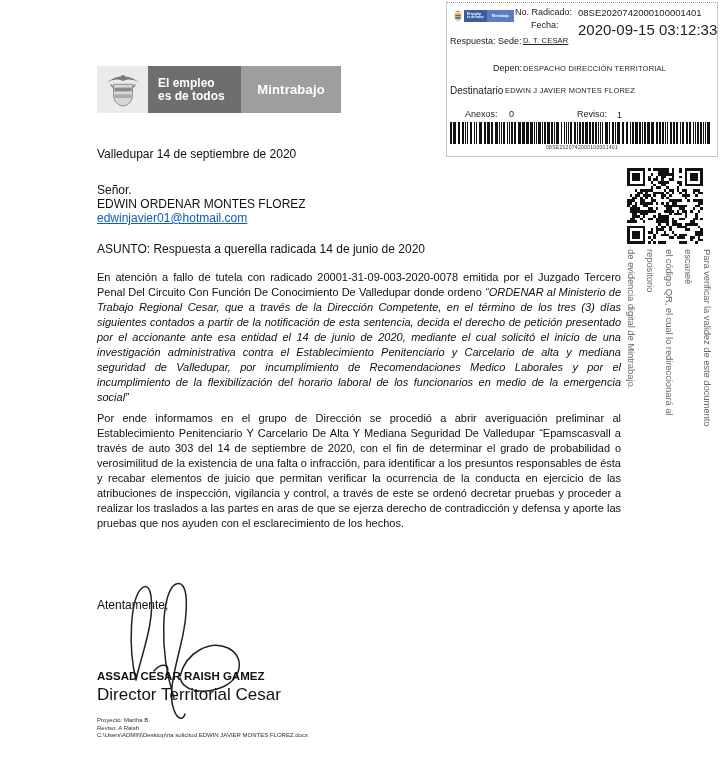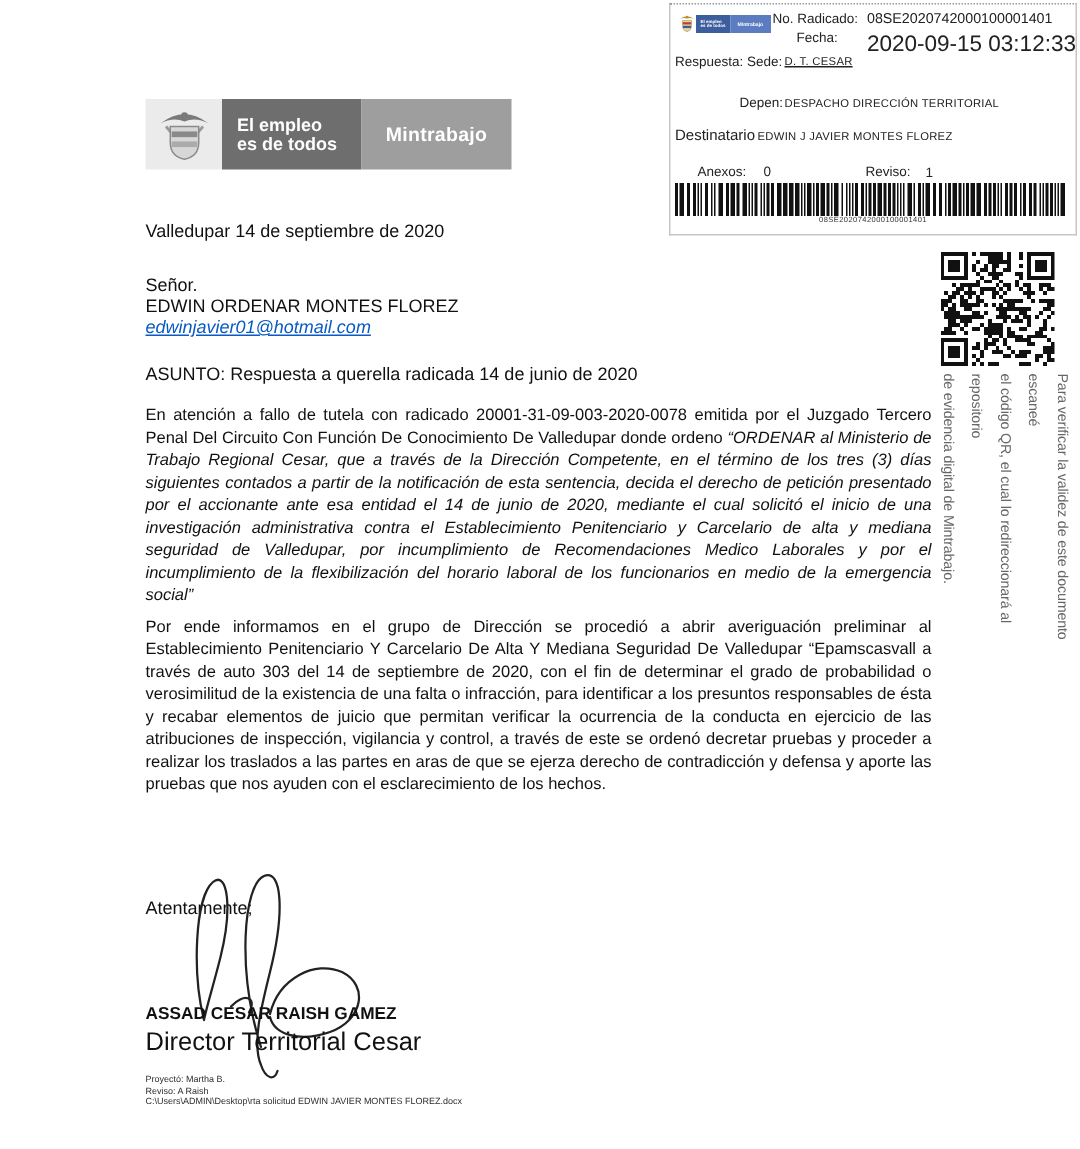--- a/index.html
+++ b/index.html
@@ -200,21 +200,21 @@
       <span>El empleo</span>
       <span>es de todos</span>
     </div>
     <div class="brand">Mintrabajo</div>
   </div>
 
   <div class="tx" style="top:147px;">Valledupar 14 de septiembre de 2020</div>
 
   <div class="tx" style="top:183px;">Señor.</div>
   <div class="tx" style="top:197px;">EDWIN ORDENAR MONTES FLOREZ</div>
-  <a class="email tx" href="#" style="top:211px;font-style:italic;">edwinjavier01@hotmail.com</a>
+  <a class="email tx" href="#" style="top:211px;">edwinjavier01@hotmail.com</a>
 
   <div class="tx" style="top:242px;">ASUNTO: Respuesta a querella radicada 14 de junio de 2020</div>
 
   <div class="body-par" style="top:270px;"><span>En atención a fallo de tutela con radicado 20001-31-09-003-2020-0078 emitida por el Juzgado Tercero Penal Del Circuito Con Función De Conocimiento De Valledupar  donde ordeno </span><span class="quote-italic">“ORDENAR al Ministerio de Trabajo Regional Cesar, que a través de la Dirección Competente, en el término de los tres (3) días siguientes contados a partir de la notificación de esta sentencia, decida el derecho de petición presentado por el accionante ante esa entidad el 14 de junio de 2020, mediante el cual solicitó el inicio de una investigación administrativa contra el Establecimiento Penitenciario y Carcelario de alta y mediana seguridad de Valledupar, por incumplimiento de Recomendaciones Medico Laborales y por el incumplimiento de la flexibilización del horario laboral de los funcionarios en medio de la emergencia social”</span></div>
 
   <div class="body-par" style="top:411px;">Por ende informamos en el grupo de Dirección  se procedió a abrir averiguación preliminar al Establecimiento Penitenciario Y Carcelario De Alta Y Mediana Seguridad De Valledupar “Epamscasvall a través de auto 303 del 14 de septiembre de 2020,  con el fin de determinar el grado de probabilidad o verosimilitud de la existencia de una falta o infracción, para identificar a los presuntos responsables de ésta y recabar elementos de juicio que permitan verificar la ocurrencia de la conducta en ejercicio de las atribuciones de inspección, vigilancia y control, a través de este se ordenó decretar pruebas y proceder a realizar los traslados a las partes en aras de que se ejerza derecho de contradicción y defensa y aporte las pruebas que nos ayuden con el esclarecimiento de los hechos.</div>
 
   <div class="tx" style="top:598px;">Atentamente;</div>
 
   <svg class="sig-svg" width="132" height="146" viewBox="0 0 132 146">

